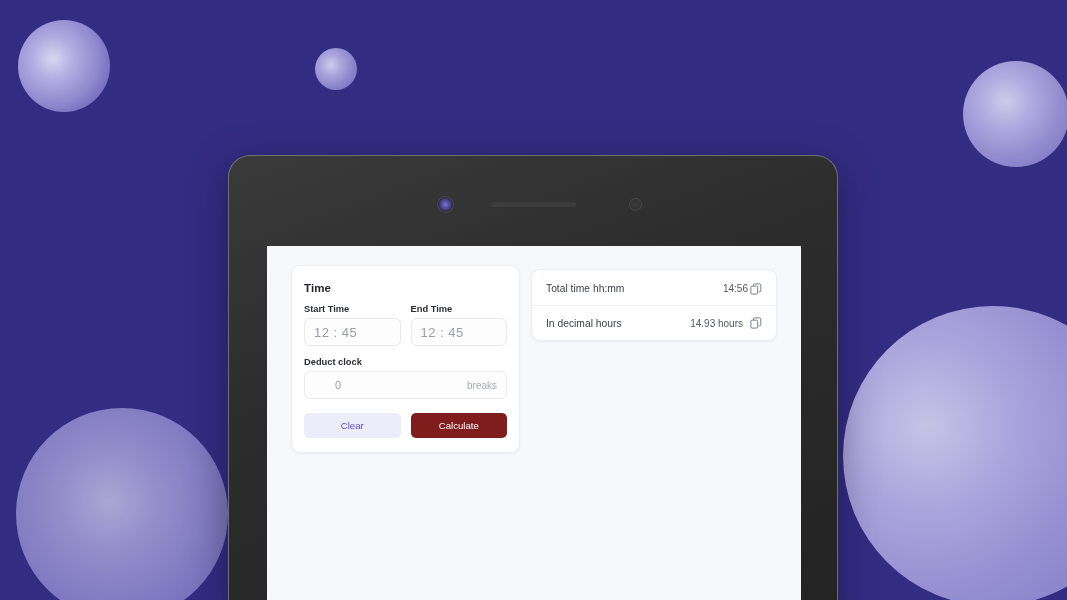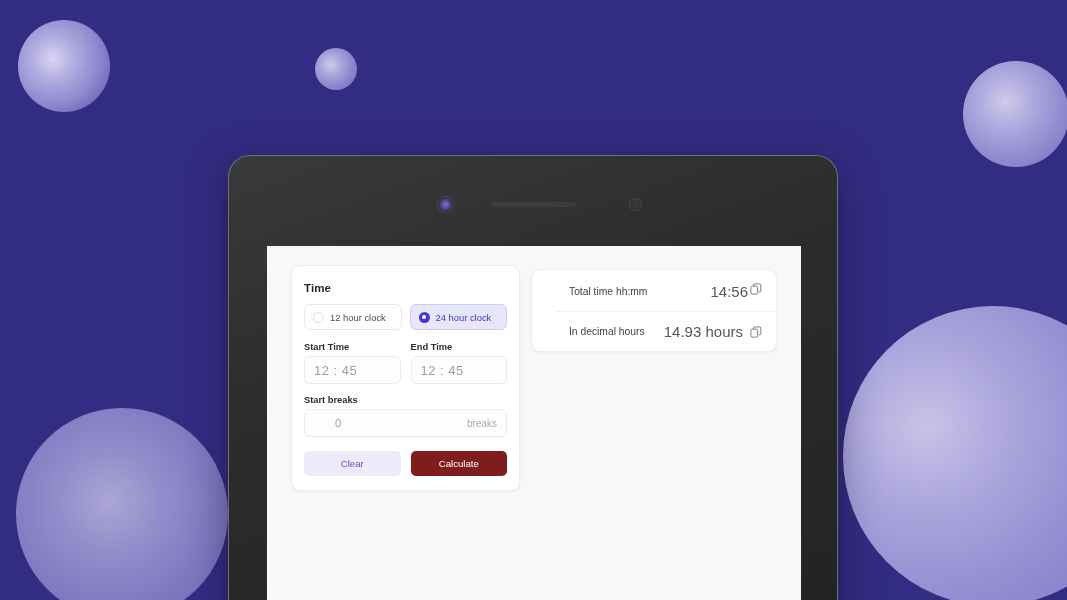--- a/index.html
+++ b/index.html
@@ -266,25 +266,24 @@
     color: #1d1f24;
     margin: 0 0 9px 0;
   }
   .result-row {
     display: flex;
     align-items: center;
     justify-content: space-between;
     padding: 11px 14px;
     position: relative;
     border-top: 1px solid #eef0f3;
-    margin-left: 23px;
   }
   .result-row.first { border-top: none; padding: 0 14px 0 0; }
   .row-label { font-size: 10.3px; color: #3d4049; }
-  .row-value { font-size: 15px; color: #54575f; }
+  .row-value { font-size: 10px; color: #54575f; }
   .val-wrap { display: flex; align-items: center; gap: 7px; }
 
   .copy-icon {
     width: 12px; height: 12px;
     flex: none;
     cursor: pointer;
     display: block;
   }
   .copy-icon.top-right {
     position: absolute;
@@ -311,47 +310,37 @@
       <div id="sensor"></div>
     </div>
 
     <div id="screen">
       <div id="app"></div>
 
       <div id="form-card">
 
         <div class="section-title">Time</div>
 
-        <div class="radio-row">
-          <div class="radio-opt">
-            <span class="radio-dot"></span>
-            <span class="radio-label">12 hour clock</span>
-          </div>
-          <div class="radio-opt selected">
-            <span class="radio-dot"></span>
-            <span class="radio-label">24 hour clock</span>
-          </div>
-        </div>
 
         <div class="time-row">
           <div class="time-col">
             <div class="field-label">Start Time</div>
             <div class="input-box">
               <span class="time-text">12 : 45</span>
             </div>
           </div>
           <div class="time-col">
             <div class="field-label">End Time</div>
             <div class="input-box">
               <span class="time-text">12 : 45</span>
             </div>
           </div>
         </div>
 
-        <div class="field-label">Start breaks</div>
+        <div class="field-label">Deduct clock</div>
         <div class="break-box">
           <span class="break-value">0</span>
           <span class="break-unit">breaks</span>
         </div>
 
         <div class="button-row">
           <div class="btn secondary">Clear</div>
           <div class="btn primary">Calculate</div>
         </div>
 

